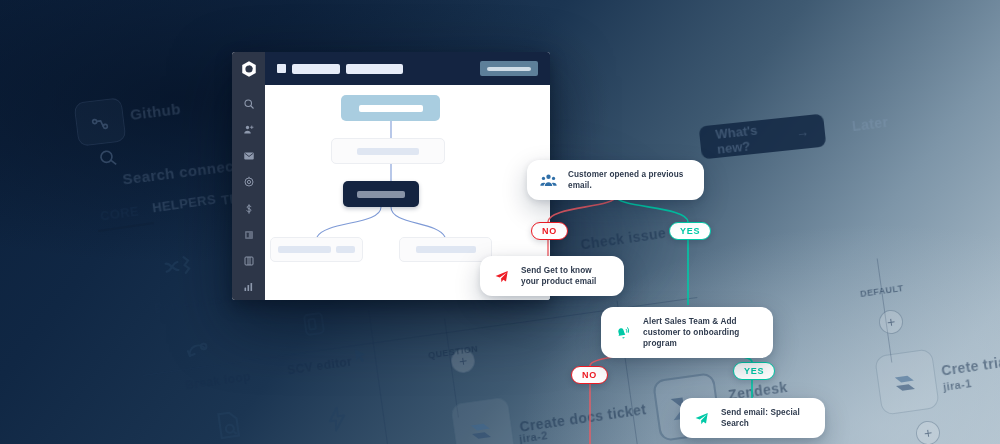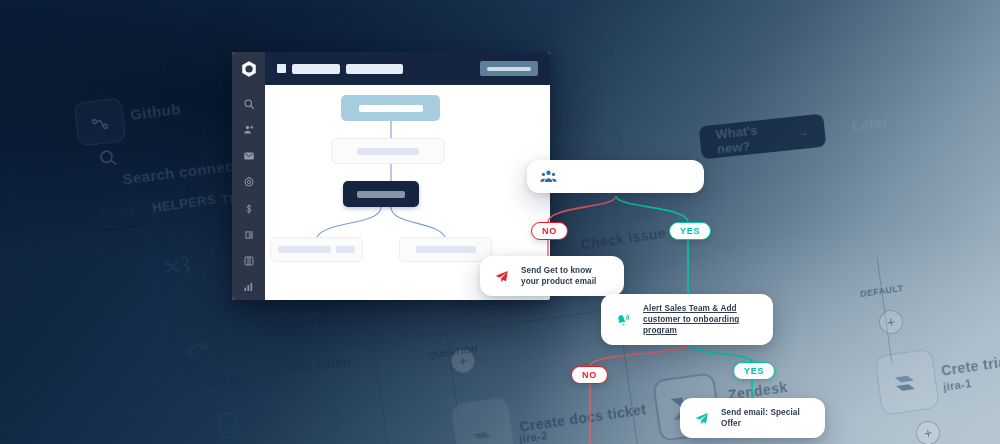--- a/index.html
+++ b/index.html
@@ -142,21 +142,21 @@
     box-shadow:0 10px 26px rgba(10,28,52,.22), 0 2px 6px rgba(10,28,52,.12);
     display:flex; align-items:center; gap:11px;
     padding:9px 16px 9px 13px;
     font-size:8.2px; line-height:1.35;
     color:#2e3a4d; font-weight:600;
     letter-spacing:.1px;
   }
   .callout .ico { flex:0 0 auto; display:flex; align-items:center; justify-content:center; }
   .c-customer { left:527px; top:160px; width:177px; }
   .c-getknow  { left:480px; top:256px; width:144px; }
-  .c-alert    { left:601px; top:294px; width:172px;text-decoration:underline; }
+  .c-alert    { left:601px; top:307px; width:172px; }
   .c-special  { left:680px; top:398px; width:145px; }
 
   
   .badge {
     position:absolute;
     border-radius:999px;
     background:#fff;
     font-size:9px; font-weight:700;
     letter-spacing:.7px;
     display:flex; align-items:center; justify-content:center;
@@ -411,20 +411,21 @@
   <span class="ico">
     <svg width="17" height="15" viewBox="0 0 24 22" fill="#2f6fa8">
       <circle cx="12" cy="5.5" r="3.2"></circle>
         <path d="M6.5 19c0-3.4 2.6-5.4 5.5-5.4s5.5 2 5.5 5.4z"></path>
       <circle cx="4.6" cy="8" r="2.4"></circle>
         <path d="M0 18.6c0-2.7 2-4.3 4.6-4.3 1 0 1.9.2 2.6.6-1.4 1-2.2 2.3-2.3 3.7z"></path>
       <circle cx="19.4" cy="8" r="2.4"></circle>
         <path d="M24 18.6c0-2.7-2-4.3-4.6-4.3-1 0-1.9.2-2.6.6 1.4 1 2.2 2.3 2.3 3.7z"></path>
     </svg>
   </span>
+  <span>Customer opened a previous email.</span>
 </div>
 
 <div class="callout c-getknow">
   <span class="ico">
     <svg width="17" height="15" viewBox="0 0 24 24" fill="#ee1c25">
       <path d="M22 3L2.5 11.2l6.6 2.3L20.6 5.6 11.3 15.2l.5 5.9 3-3.9 4.4 2.9z"></path>
     </svg>
   </span>
   <span>Send Get to know your product email</span>
 </div>
@@ -442,14 +443,14 @@
   </span>
   <span>Alert Sales Team &amp; Add customer to onboarding program</span>
 </div>
 
 <div class="callout c-special">
   <span class="ico">
     <svg width="17" height="15" viewBox="0 0 24 24" fill="#00c9a7">
       <path d="M22 3L2.5 11.2l6.6 2.3L20.6 5.6 11.3 15.2l.5 5.9 3-3.9 4.4 2.9z"></path>
     </svg>
   </span>
-  <span>Send email: Special Offer</span>
+  <span>Send email: Special Search</span>
 </div>
 
 </body></html>

